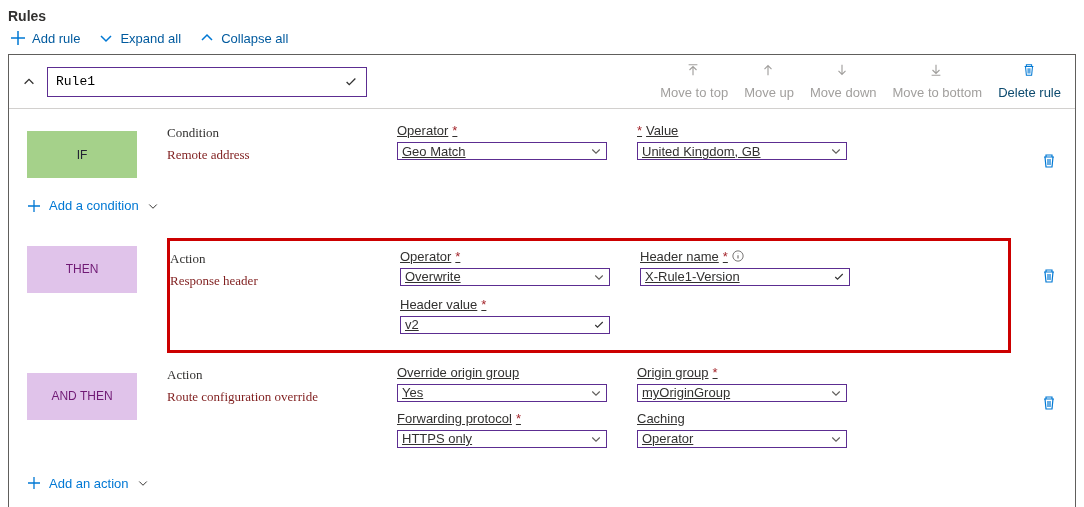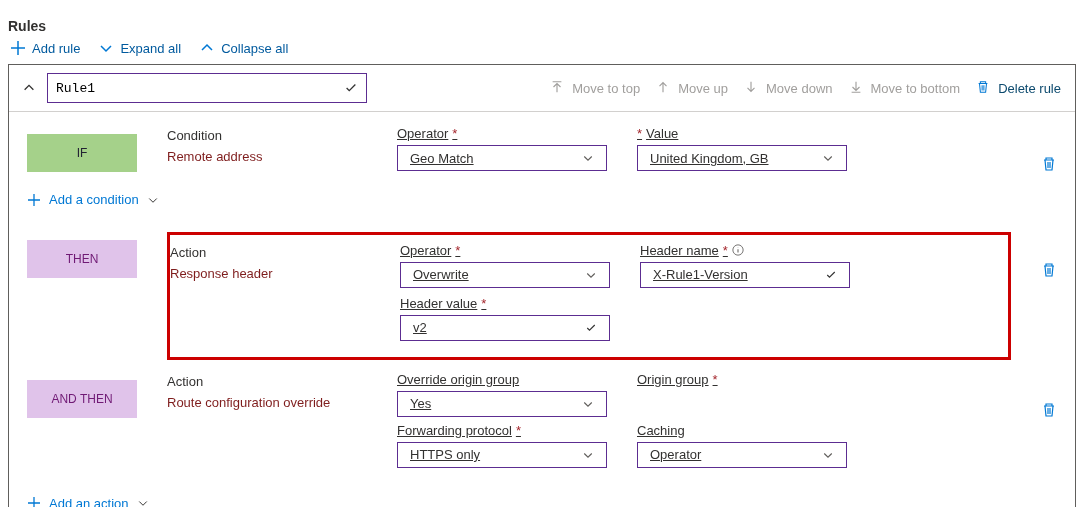--- a/index.html
+++ b/index.html
@@ -1,43 +1,43 @@
 <!DOCTYPE html>
 <html><head>
 <meta charset="utf-8">
 <style>
 * { box-sizing: border-box; margin: 0; padding: 0; }
 body { font-family: "Segoe UI", -apple-system, sans-serif; font-size: 13px; color: #323130; background: #fff; width: 1084px; }
 .page { padding: 8px 8px 0 8px; }
-.rules-label { font-size: 14px; font-weight: 600; margin-bottom: 6px; margin-top: 10px; }
+.rules-label { font-size: 14px; font-weight: 600; margin-bottom: 6px; }
 .toolbar { display: flex; gap: 18px; align-items: center; margin-bottom: 8px; padding-left: 2px; }
 .tb-btn { display: inline-flex; align-items: center; gap: 6px; cursor: pointer; color: #005a9e; }
 .tb-btn .icon { width: 16px; height: 16px; display: flex; align-items: center; justify-content: center; }
 .card { border: 1px solid #605e5c; }
 .card-header { display: flex; align-items: center; padding: 8px 10px; gap: 8px; border-bottom: 1px solid #d2d0ce; }
 .chev-btn { width: 20px; height: 20px; display: flex; align-items: center; justify-content: center; cursor: pointer; }
 .rule-name { width: 320px; border: 1px solid #5c2d91; height: 30px; padding: 0 8px; display: flex; align-items: center; justify-content: space-between; background: #fff; }
 .rule-name input { border: none; outline: none; flex: 1; font-size: 13px; background: transparent; font-family: Liberation Mono, monospace; }
 .hdr-spacer { flex: 1; }
-.hdr-btn { display: inline-flex; align-items: center; gap: 6px; color: #a19f9d; cursor: default; padding: 0 4px; }
+.hdr-btn { display: inline-flex; align-items: center; gap: 6px; color: #a19f9d; cursor: default; padding: 0 4px; flex-direction: column; }
 .hdr-btn.active { color: #0c4a6e; cursor: pointer; }
 .hdr-btn .icon { width: 16px; height: 16px; }
 .card-body { padding: 14px 10px 18px 18px; }
 .section { display: flex; gap: 30px; margin-bottom: 8px; align-items: flex-start; }
-.badge { width: 110px; height: 38px; display: flex; align-items: center; justify-content: center; font-size: 12px; font-weight: 500; flex-shrink: 0; margin-top: 8px; }
+.badge { width: 110px; height: 47px; display: flex; align-items: center; justify-content: center; font-size: 12px; font-weight: 500; flex-shrink: 0; margin-top: 8px; }
 .badge.if { background: #a5d18a; color: #223; }
 .badge.then { background: #e0c3ea; color: #701a75; }
 .row { display: flex; gap: 30px; }
-.lblcol { width: 200px; padding-top: 2px; }
+.lblcol { width: 200px; padding-top: 2px; font-family: Liberation Serif, serif; }
 .lbl-top { font-size: 13px; margin-bottom: 6px; }
 .lbl-sub { font-size: 13px; color: #7f1d1d; }
 .fieldcol { width: 210px; text-decoration: underline; }
 .flabel { font-size: 13px; margin-bottom: 4px; display: flex; align-items: center; gap: 4px; }
 .star { color: #a4262c; }
-.select, .tinput { border: 1px solid #5c2d91; height: 26px; width: 210px; padding: 0 12px; display: flex; align-items: center; justify-content: space-between; background: #fff; }
+.select, .tinput { border: 1px solid #5c2d91; height: 18px; width: 210px; padding: 0 4px; display: flex; align-items: center; justify-content: space-between; background: #fff; }
 .select .val, .tinput .val { flex: 1; overflow: hidden; text-overflow: ellipsis; white-space: nowrap; }
 .select .chev { color: #605e5c; }
 .delcol { margin-left: auto; padding-right: 8px; padding-top: 30px; }
 .del-icon { width: 16px; height: 16px; color: #0078d4; cursor: pointer; }
 .minibtn { display: inline-flex; align-items: center; gap: 8px; color: #0078d4; cursor: pointer; margin-top: 12px; justify-content: center; }
 .minibtn .icon { width: 14px; height: 14px; }
 .redbox { border: 3px solid #c00; padding: 8px 12px 8px 0; margin-bottom: 8px; }
 .fieldrow2 { display: flex; gap: 30px; margin-bottom: 8px; }
 .smallgap { margin-bottom: 6px; }
 svg { display: block; }
@@ -268,20 +268,26 @@
                 <svg class="chev" viewBox="0 0 16 16" width="12" height="12">
                     <path d="M3 6l5 5 5-5" stroke="#605e5c" stroke-width="1.5" fill="none"></path>
                   </svg>
               </div>
             </div>
             <div class="fieldcol">
               <div class="flabel">
                   <span>Origin group</span> 
                   <span class="star">*</span>
                 </div>
+              <div class="select">
+                <span class="val">myOriginGroup</span>
+                <svg class="chev" viewBox="0 0 16 16" width="12" height="12">
+                    <path d="M3 6l5 5 5-5" stroke="#605e5c" stroke-width="1.5" fill="none"></path>
+                  </svg>
+              </div>
             </div>
           </div>
           <div class="fieldrow2">
             <div class="lblcol"></div>
             <div class="fieldcol">
               <div class="flabel">
                   <span>Forwarding protocol</span> 
                   <span class="star">*</span>
                 </div>
               <div class="select">

